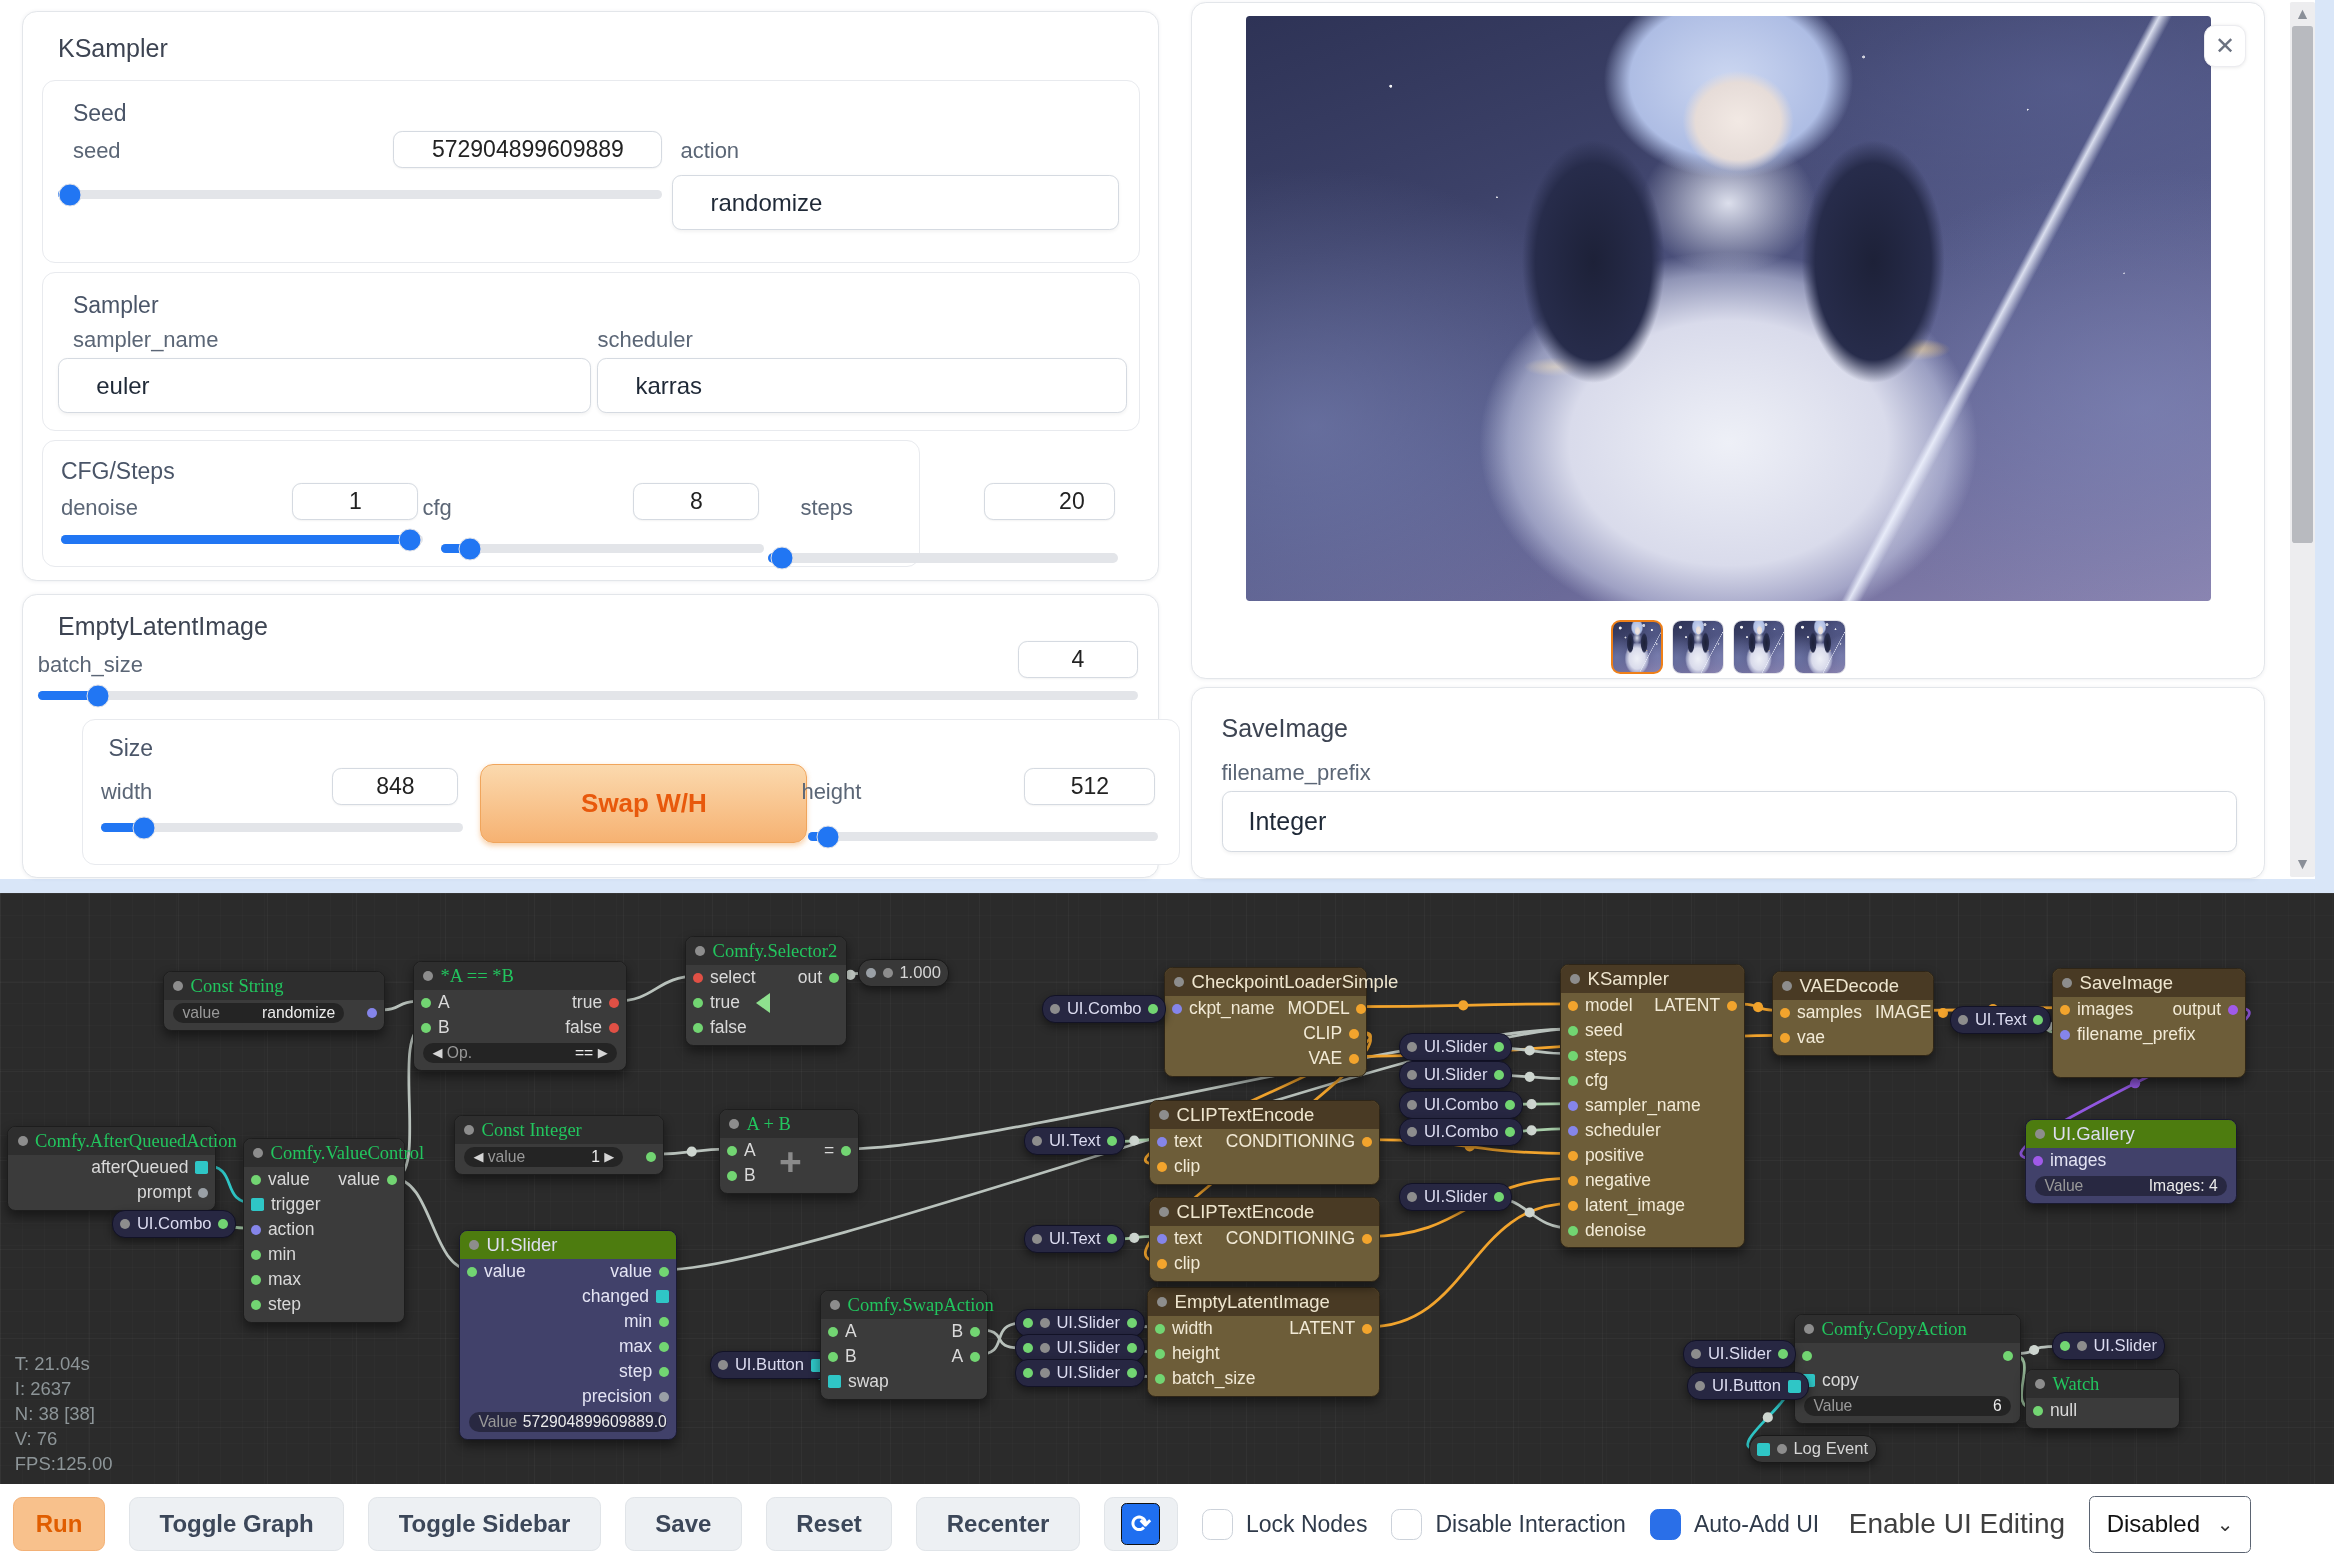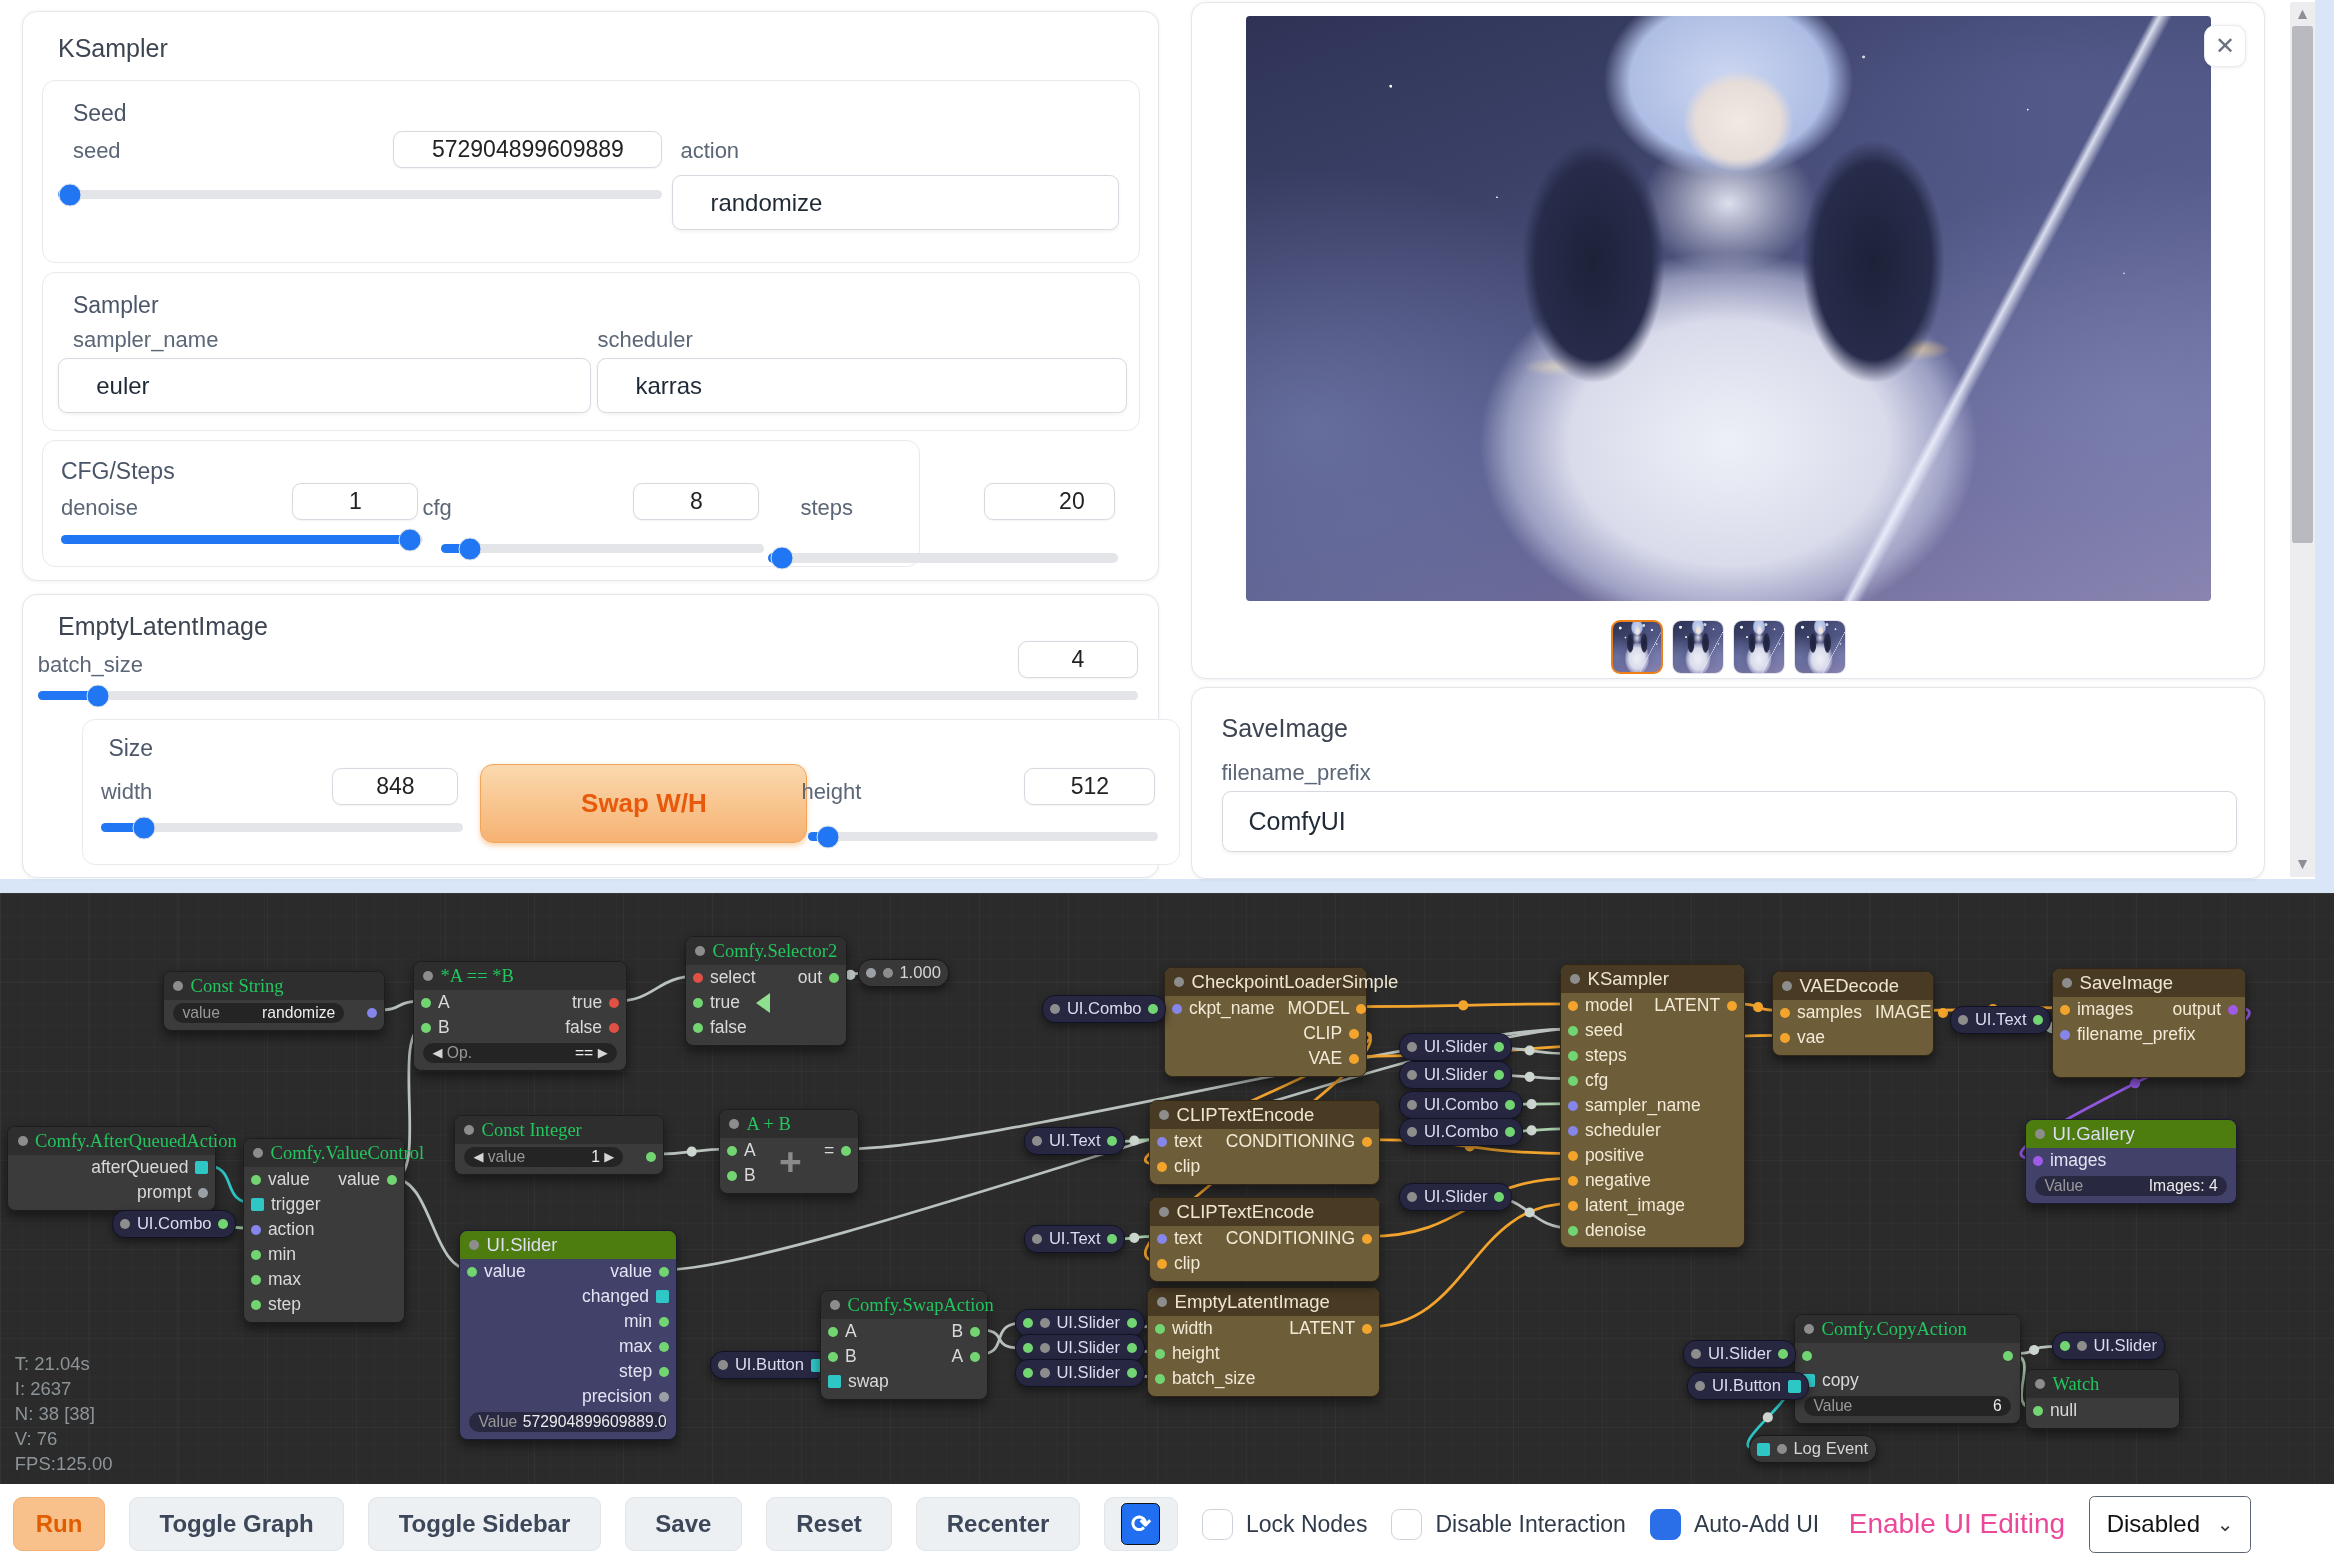--- a/index.html
+++ b/index.html
@@ -104,21 +104,21 @@
   .tbtn { height:54px; background:#edf0f3; border:0.9px solid #e0e4e8; border-radius:9.2px; color:#3c4759;
           font-size:24px; font-weight:bold; display:flex; align-items:center; justify-content:center; padding:0 29.5px; }
   #run-btn { background:#f8c18c; border-color:#f3b176; color:#e05d00; width:92px; padding:0; }
   #icon-btn { width:74px; padding:0; }
   #icon-btn .bluebox { width:39px; height:42px; background:#1f6ff0; border:1.8px solid #111; border-radius:5.5px;
                        color:#fff; font-size:24px; display:flex; align-items:center; justify-content:center; }
   .cbwrap { display:flex; align-items:center; gap:13px; }
   .cb { width:31px; height:31px; border:1.8px solid #ccd2da; border-radius:8.3px; background:#fff; }
   .cb.on { background:#2a6fe8; border-color:#2a6fe8; }
   .cblabel { font-size:23px; color:#2f3a4a; }
-  #enable-label { font-size:28px; color:#ec4899; margin-left:5.5px; }
+  #enable-label { font-size:28px; color:#404040; margin-left:5.5px; }
   #mode-dd { width:162px; height:57px; border:1.8px solid #5b6472; border-radius:5.5px; background:#fff;
              display:flex; align-items:center; justify-content:space-between; padding:0 16.6px;
              font-size:24px; color:#111; margin-right:9.2px; }
   #mode-dd .chev { font-size:20px; color:#333; }
 </style>
 </head>
 <body>
 
 <div id="app">
   <div id="content-bg" class="abs"></div>
@@ -201,21 +201,21 @@
     <div id="close-btn" class="abs" style="left:1012px;top:22px;">✕</div>
     <div class="thumb sel abs" style="left:419px;top:617px;"></div>
     <div class="thumb abs" style="left:480px;top:617px;"></div>
     <div class="thumb abs" style="left:541px;top:617px;"></div>
     <div class="thumb abs" style="left:602px;top:617px;"></div>
   </div>
 
   <div class="card abs" style="left:1191px;top:687px;width:1074px;height:192px;">
     <div class="card-title abs" style="left:29.5px;top:26px;">SaveImage</div>
     <div class="flabel abs" style="left:29.5px;top:72px;">filename_prefix</div>
-    <div class="selbox abs" style="left:29.5px;top:103px;width:1015px;height:61px;padding-left:26px;font-size:25px;">ComfyUI</div>
+    <div class="selbox abs" style="left:29.5px;top:103px;width:1015px;height:61px;padding-left:26px;font-size:25px;">Integer</div>
   </div>
 
   <div id="scrollbar" class="abs">
     <div class="arr" style="top:3.7px;">▲</div>
     <div id="sb-thumb"></div>
     <div class="arr" style="bottom:3.7px;">▼</div>
   </div>
 
   <div id="graph" class="abs">
     <svg id="wires" width="2334" height="591" viewBox="0 0 2529 640">

